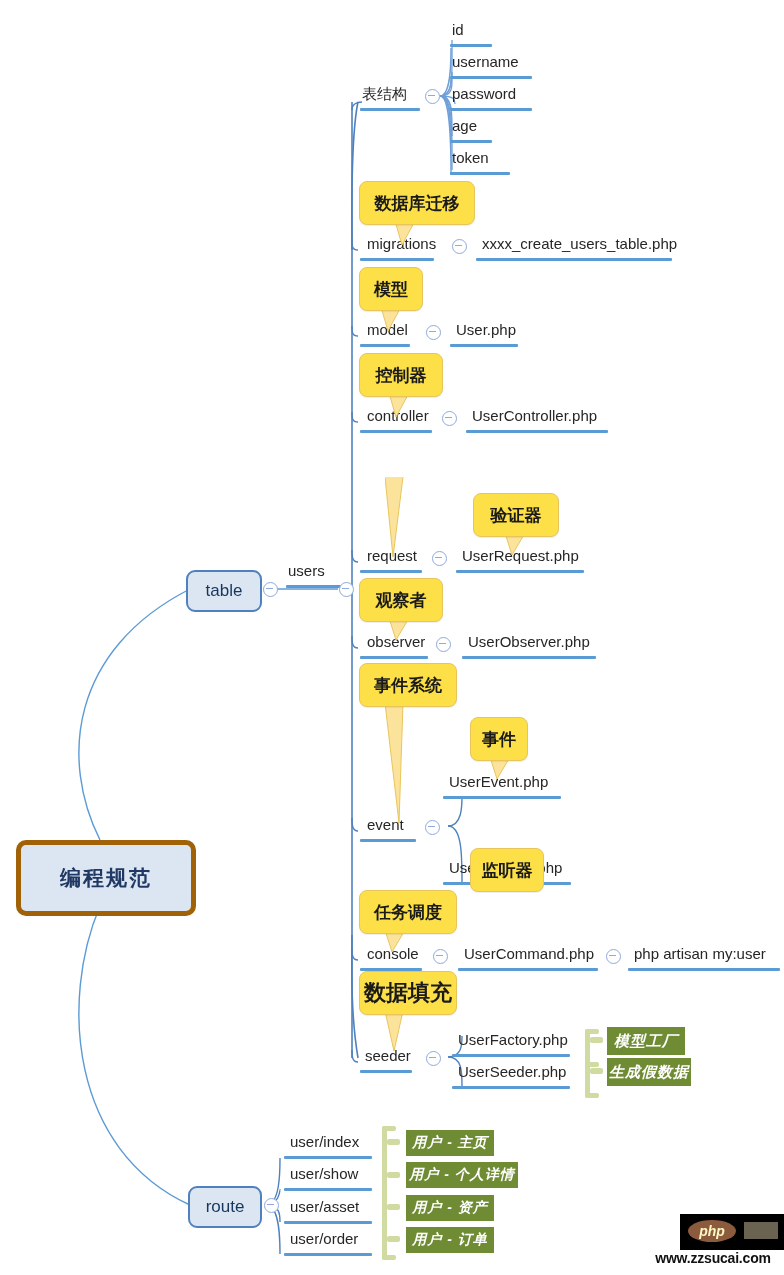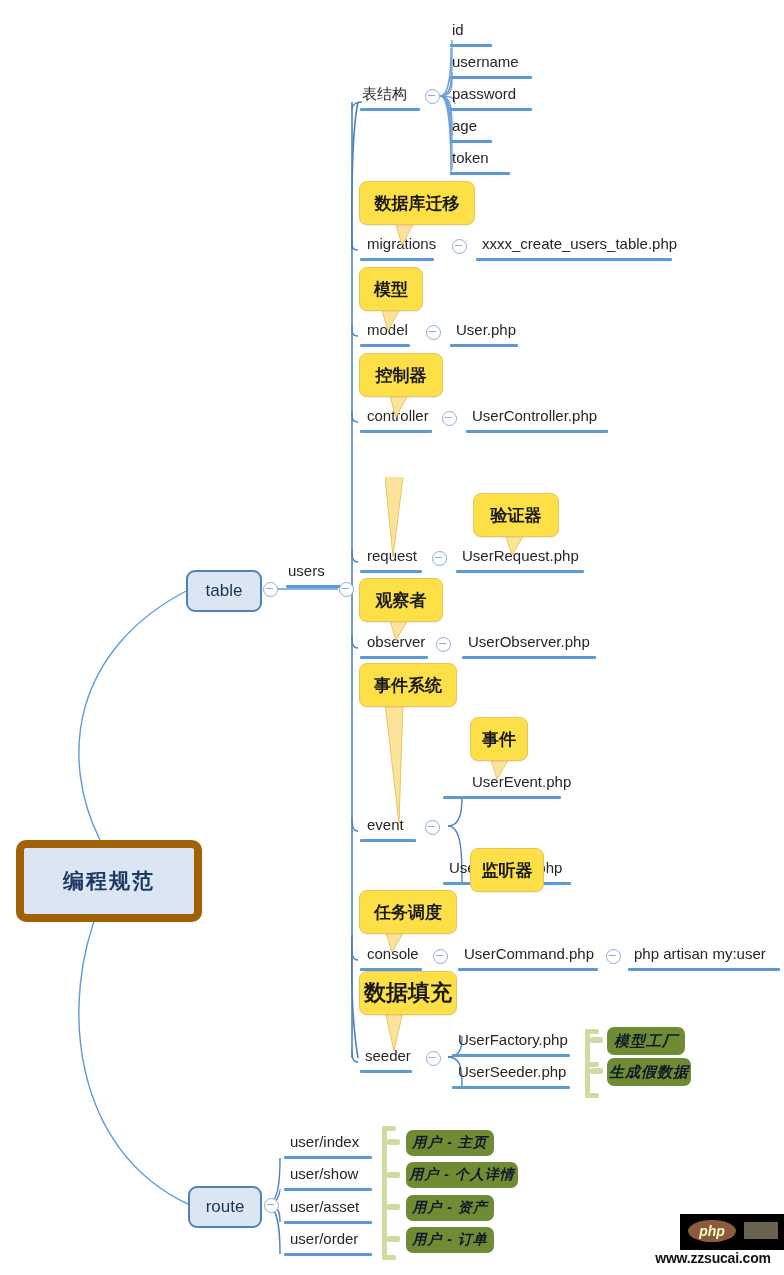--- a/index.html
+++ b/index.html
@@ -9,21 +9,21 @@
     -webkit-font-smoothing:antialiased;
   }
   #canvas{position:absolute;left:0;top:0;width:784px;height:1275px;}
   svg.lines{position:absolute;left:0;top:0;width:784px;height:1275px;pointer-events:none;}
 
   
   .abs{position:absolute;}
 
   
   .rootbox{
-    background:#dce6f2;border:8px solid #a16207;border-radius:10px;
+    background:#dce6f2;border:5px solid #a16207;border-radius:10px;
     color:#1f3864;display:flex;align-items:center;justify-content:center;
     font-weight:bold;letter-spacing:2px;
   }
   .l1box{
     background:#dce6f2;border:2px solid #4f81bd;border-radius:9px;
     color:#17365d;display:flex;align-items:center;justify-content:center;
     font-weight:normal;
   }
 
   
@@ -47,21 +47,21 @@
     position:absolute;background:#fde047;border:1px solid #e8c55c;
     border-radius:8px;color:#1a1a1a;font-weight:bold;
     display:flex;align-items:center;justify-content:center;
     box-shadow:0 1px 1px rgba(0,0,0,.07);
     z-index:3;
   }
   .tail{position:absolute;z-index:2;}
 
   
   .green{
-    position:absolute;background:#6f8b33;border-radius:7px;color:#0f172a;
+    position:absolute;background:#6f8b33;border-radius:0;color:#ffffff;
     font-style:italic;font-weight:bold;display:flex;align-items:center;
     justify-content:center;letter-spacing:1px;
   }
   .brk{position:absolute;background:#cfdba0;}
 
   
   #wm{position:absolute;right:0;bottom:0;width:144px;height:65px;}
   #wm .blk{position:absolute;left:40px;top:4px;width:104px;height:36px;background:#000;}
   #wm .php{
     position:absolute;left:48px;top:10px;width:48px;height:22px;
@@ -263,21 +263,21 @@
   <div class="ul" style="left:360px;top:839px;width:56px;"></div>
   <div class="tog" style="left:425px;top:820px;"></div>
 
   <div class="callout" style="left:470px;top:717px;width:56px;height:42px;font-size:17px;">
     <span>事件</span>
   </div>
   <svg class="tail" style="left:490px;top:757px;width:26px;height:22px;" viewBox="0 0 26 22">
     <polygon points="0,0 20,0 7,22" fill="#fce39b" stroke="#e8c55c" stroke-width="1"></polygon>
     <line x1="0" y1="0" x2="20" y2="0" stroke="#fce39b" stroke-width="2"></line>
   </svg>
-  <div class="leaf abs" style="left:472px;top:774px;font-size:15px;">UserEvent.php</div>
+  <div class="leaf abs" style="left:449px;top:774px;font-size:15px;">UserEvent.php</div>
   <div class="ul" style="left:443px;top:796px;width:118px;"></div>
 
   <div class="callout" style="left:470px;top:848px;width:72px;height:42px;font-size:17px;">
     <span>监听器</span>
   </div>
   <svg class="tail" style="left:496px;top:848px;width:26px;height:22px;" viewBox="0 0 26 22">
     <polygon points="0,0 20,0 7,22" fill="#fce39b" stroke="#e8c55c" stroke-width="1"></polygon>
     <line x1="0" y1="0" x2="20" y2="0" stroke="#fce39b" stroke-width="2"></line>
   </svg>
   <div class="leaf abs" style="left:449px;top:860px;font-size:15px;">UserListener.php</div>

